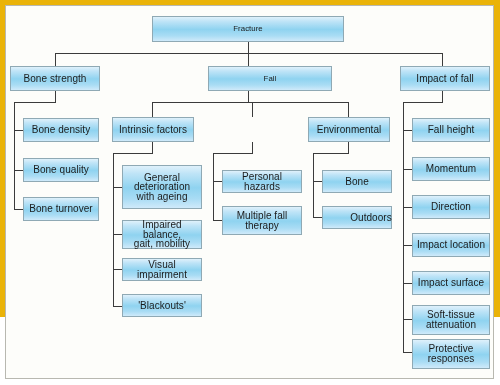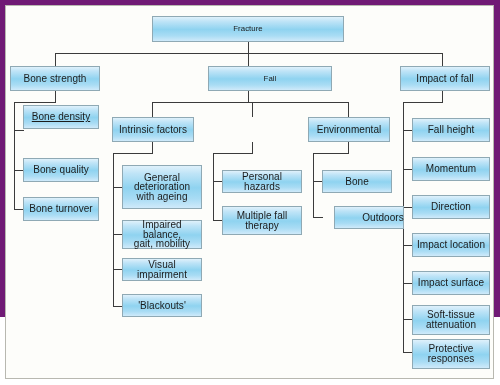--- a/index.html
+++ b/index.html
@@ -5,21 +5,21 @@
   html,body{margin:0;padding:0;}
   body{
     width:500px;height:385px;
     background:#ffffff;
     font-family:"Liberation Sans", sans-serif;
     overflow:hidden;
   }
   #canvas{
     position:relative;
     width:500px;height:317px;
-    background:#701a75;
+    background:#eab308;
     box-sizing:border-box;
   }
   #frame{
     position:absolute;
     left:5px;top:5px;
     width:489px;height:374px;
     border:1px solid #b8b8b0;
     box-sizing:border-box;
     background:#fdfdfa;
     pointer-events:none;
@@ -121,21 +121,21 @@
   <div class="node" style="left:10px;top:66px;width:90px;height:25px;">
     <span class="lbl">Bone strength</span>
   </div>
   <div class="node wide" style="left:208px;top:66px;width:124px;height:25px;">
     <span class="lbl">Fall</span>
   </div>
   <div class="node" style="left:400px;top:66px;width:90px;height:25px;">
     <span class="lbl">Impact of fall</span>
   </div>
 
-  <div class="node" style="left:23px;top:105px;width:76px;height:24px;text-decoration:underline;">
+  <div class="node" style="left:23px;top:118px;width:76px;height:24px;">
     <span class="lbl">Bone density</span>
   </div>
   <div class="node" style="left:23px;top:158px;width:76px;height:24px;">
     <span class="lbl">Bone quality</span>
   </div>
   <div class="node" style="left:23px;top:197px;width:76px;height:24px;">
     <span class="lbl">Bone turnover</span>
   </div>
 
   <div class="node" style="left:112px;top:117px;width:82px;height:25px;">
@@ -165,21 +165,21 @@
     <span class="lbl">Personal hazards</span>
   </div>
   <div class="node" style="left:222px;top:206px;width:80px;height:29px;">
     <span class="lbl">Multiple fall
 therapy</span>
   </div>
 
   <div class="node" style="left:322px;top:170px;width:70px;height:23px;">
     <span class="lbl">Bone</span>
   </div>
-  <div class="node" style="left:334px;top:206px;width:70px;height:23px;padding-left:28px;">
+  <div class="node" style="left:322px;top:206px;width:70px;height:23px;padding-left:28px;">
     <span class="lbl">Outdoors</span>
   </div>
 
   <div class="node" style="left:412px;top:118px;width:78px;height:24px;">
     <span class="lbl">Fall height</span>
   </div>
   <div class="node" style="left:412px;top:157px;width:78px;height:24px;">
     <span class="lbl">Momentum</span>
   </div>
   <div class="node" style="left:412px;top:195px;width:78px;height:24px;">

